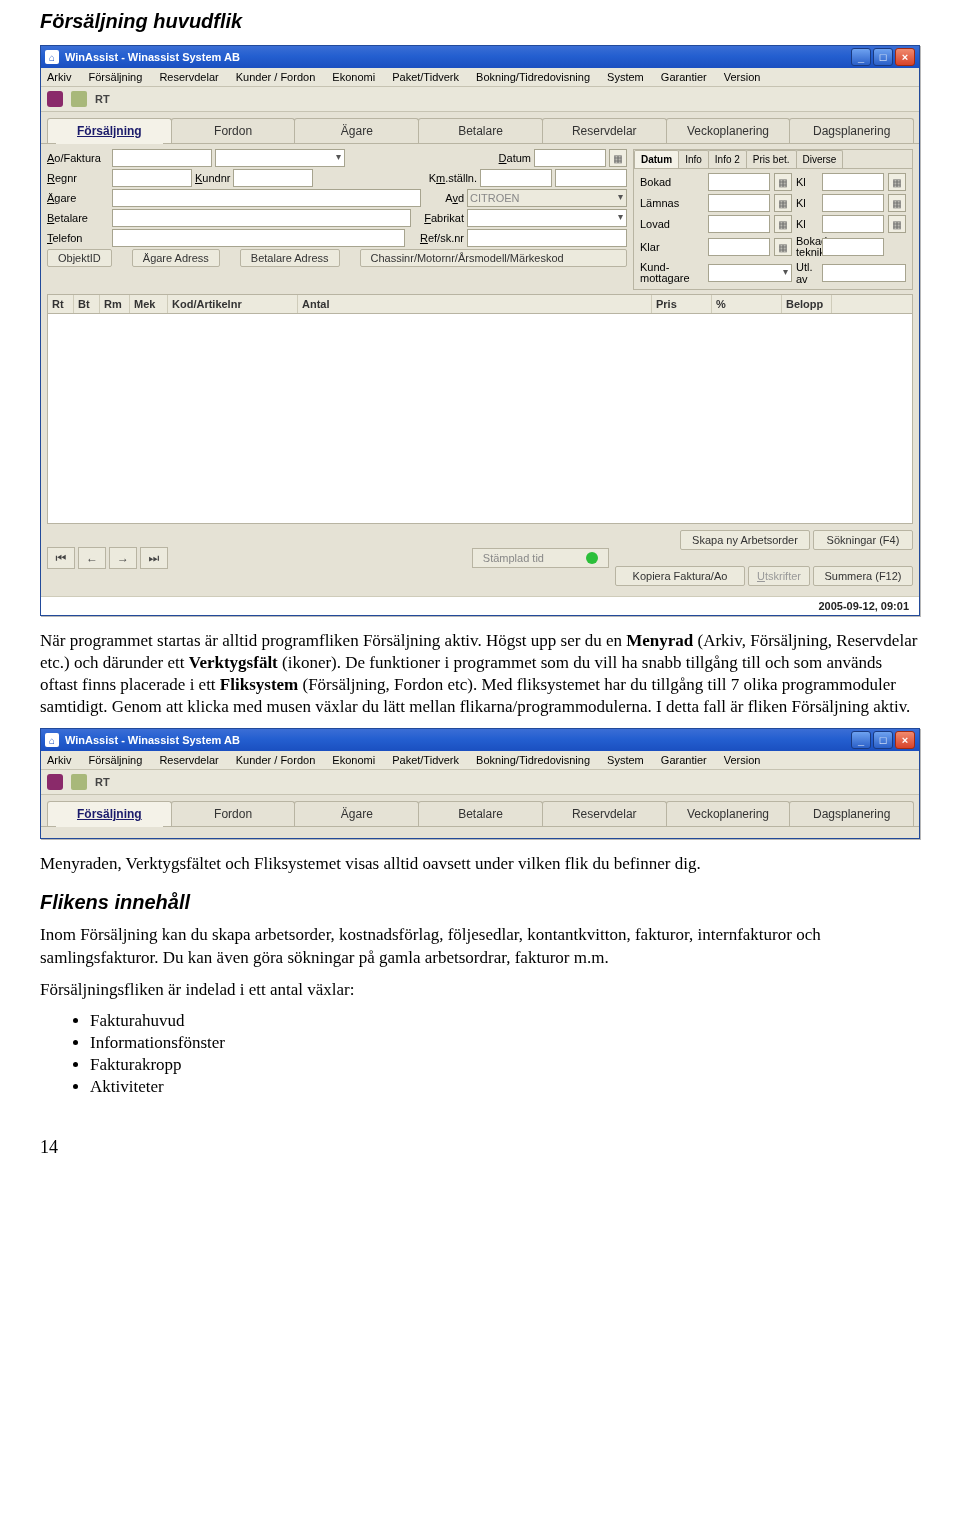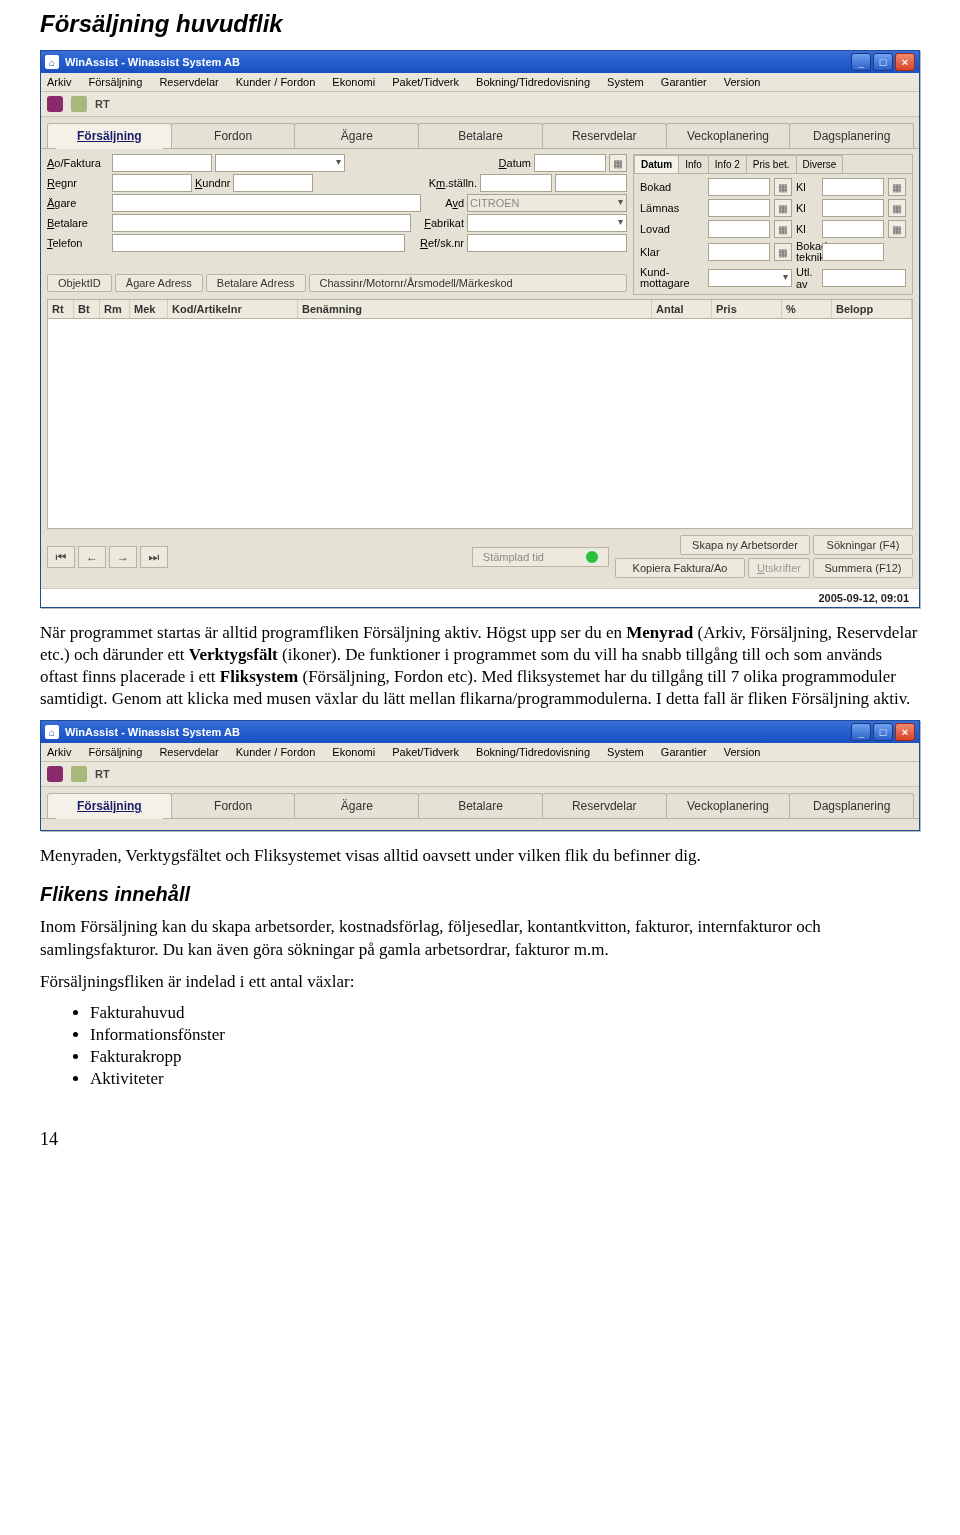--- a/index.html
+++ b/index.html
@@ -8,21 +8,21 @@
     font-size: 14px;
     color: #000;
     background: #fff;
     width: 960px;
     margin: 0 auto;
     padding: 10px 40px 30px;
   }
   h1.doc-title {
     font-style: italic;
     font-weight: bold;
-    font-size: 24px;
+    font-size: 20px;
     margin-bottom: 12px;
   }
   h2.doc-subtitle {
     font-style: italic;
     font-weight: bold;
     font-size: 20px;
     margin: 16px 0 0;
   }
   p.doc-para {
     font-family: "Times New Roman", Times, serif;
@@ -188,21 +188,21 @@
     background: #e5e2d5;
     margin-right: -1px;
     border-radius: 2px 2px 0 0;
     white-space: nowrap;
   }
   .rtab.active { background: #f4f2e8; font-weight: bold; }
   .rgrid { padding: 4px 6px; display: grid; grid-template-columns: 64px 1fr 18px 22px 1fr 18px; gap: 3px 4px; align-items: center; }
   .rgrid .lbl { font-size: 11px; }
   .rgrid .inp { width: 100%; }
 
-  .midbtns { display: flex; gap: 3px; margin-top: 20px; }
+  .midbtns { display: flex; gap: 20px; margin-top: 0; }
   .flatbtn {
     border: 1px solid #b8b4a2; background: #eceadd;
     padding: 2px 10px; font-size: 11px; color: #333;
     border-radius: 2px;
   }
 
   .gridhdr {
     display: grid;
     grid-template-columns: 26px 26px 30px 38px 130px 1fr 60px 70px 50px 80px;
     background: #eceadd;
@@ -226,21 +226,21 @@
   .bottombar {
     display: flex; align-items: center; justify-content: space-between;
     margin-top: 6px; gap: 6px;
   }
   .navbtns { display: flex; gap: 3px; }
   .navbtn {
     width: 28px; height: 22px; border: 1px solid #b8b4a2;
     background: #eceadd; display: inline-flex; align-items: center; justify-content: center;
     font-size: 12px; color: #444;
   }
-  .btmright { display: flex; flex-direction: column; gap: 3px; align-items: flex-end; }
+  .btmright { display: flex; flex-direction: column; gap: 16px; align-items: flex-end; }
   .btrow { display: flex; gap: 3px; }
   .actbtn {
     border: 1px solid #b8b4a2; background: #eceadd; padding: 3px 8px;
     font-size: 11px; color: #333; min-width: 100px; text-align: center;
     border-radius: 2px;
   }
   .actbtn.wide { min-width: 130px; }
   .actbtn.dim { color: #999; }
   .stamp {
     display: flex; align-items: center; gap: 6px;
@@ -395,21 +395,20 @@
         </div>
       </div>
     </div>
 
     <div class="gridhdr">
       <div>Rt</div>
       <div>Bt</div>
       <div>Rm</div>
       <div>Mek</div>
       <div>Kod/Artikelnr</div>
-      <div>Benämning</div>
       <div>Antal</div>
       <div>Pris</div>
       <div>%</div>
       <div>Belopp</div>
     </div>
     <div class="gridbody"></div>
 
 
     <div class="bottombar">
       <div class="navbtns">

